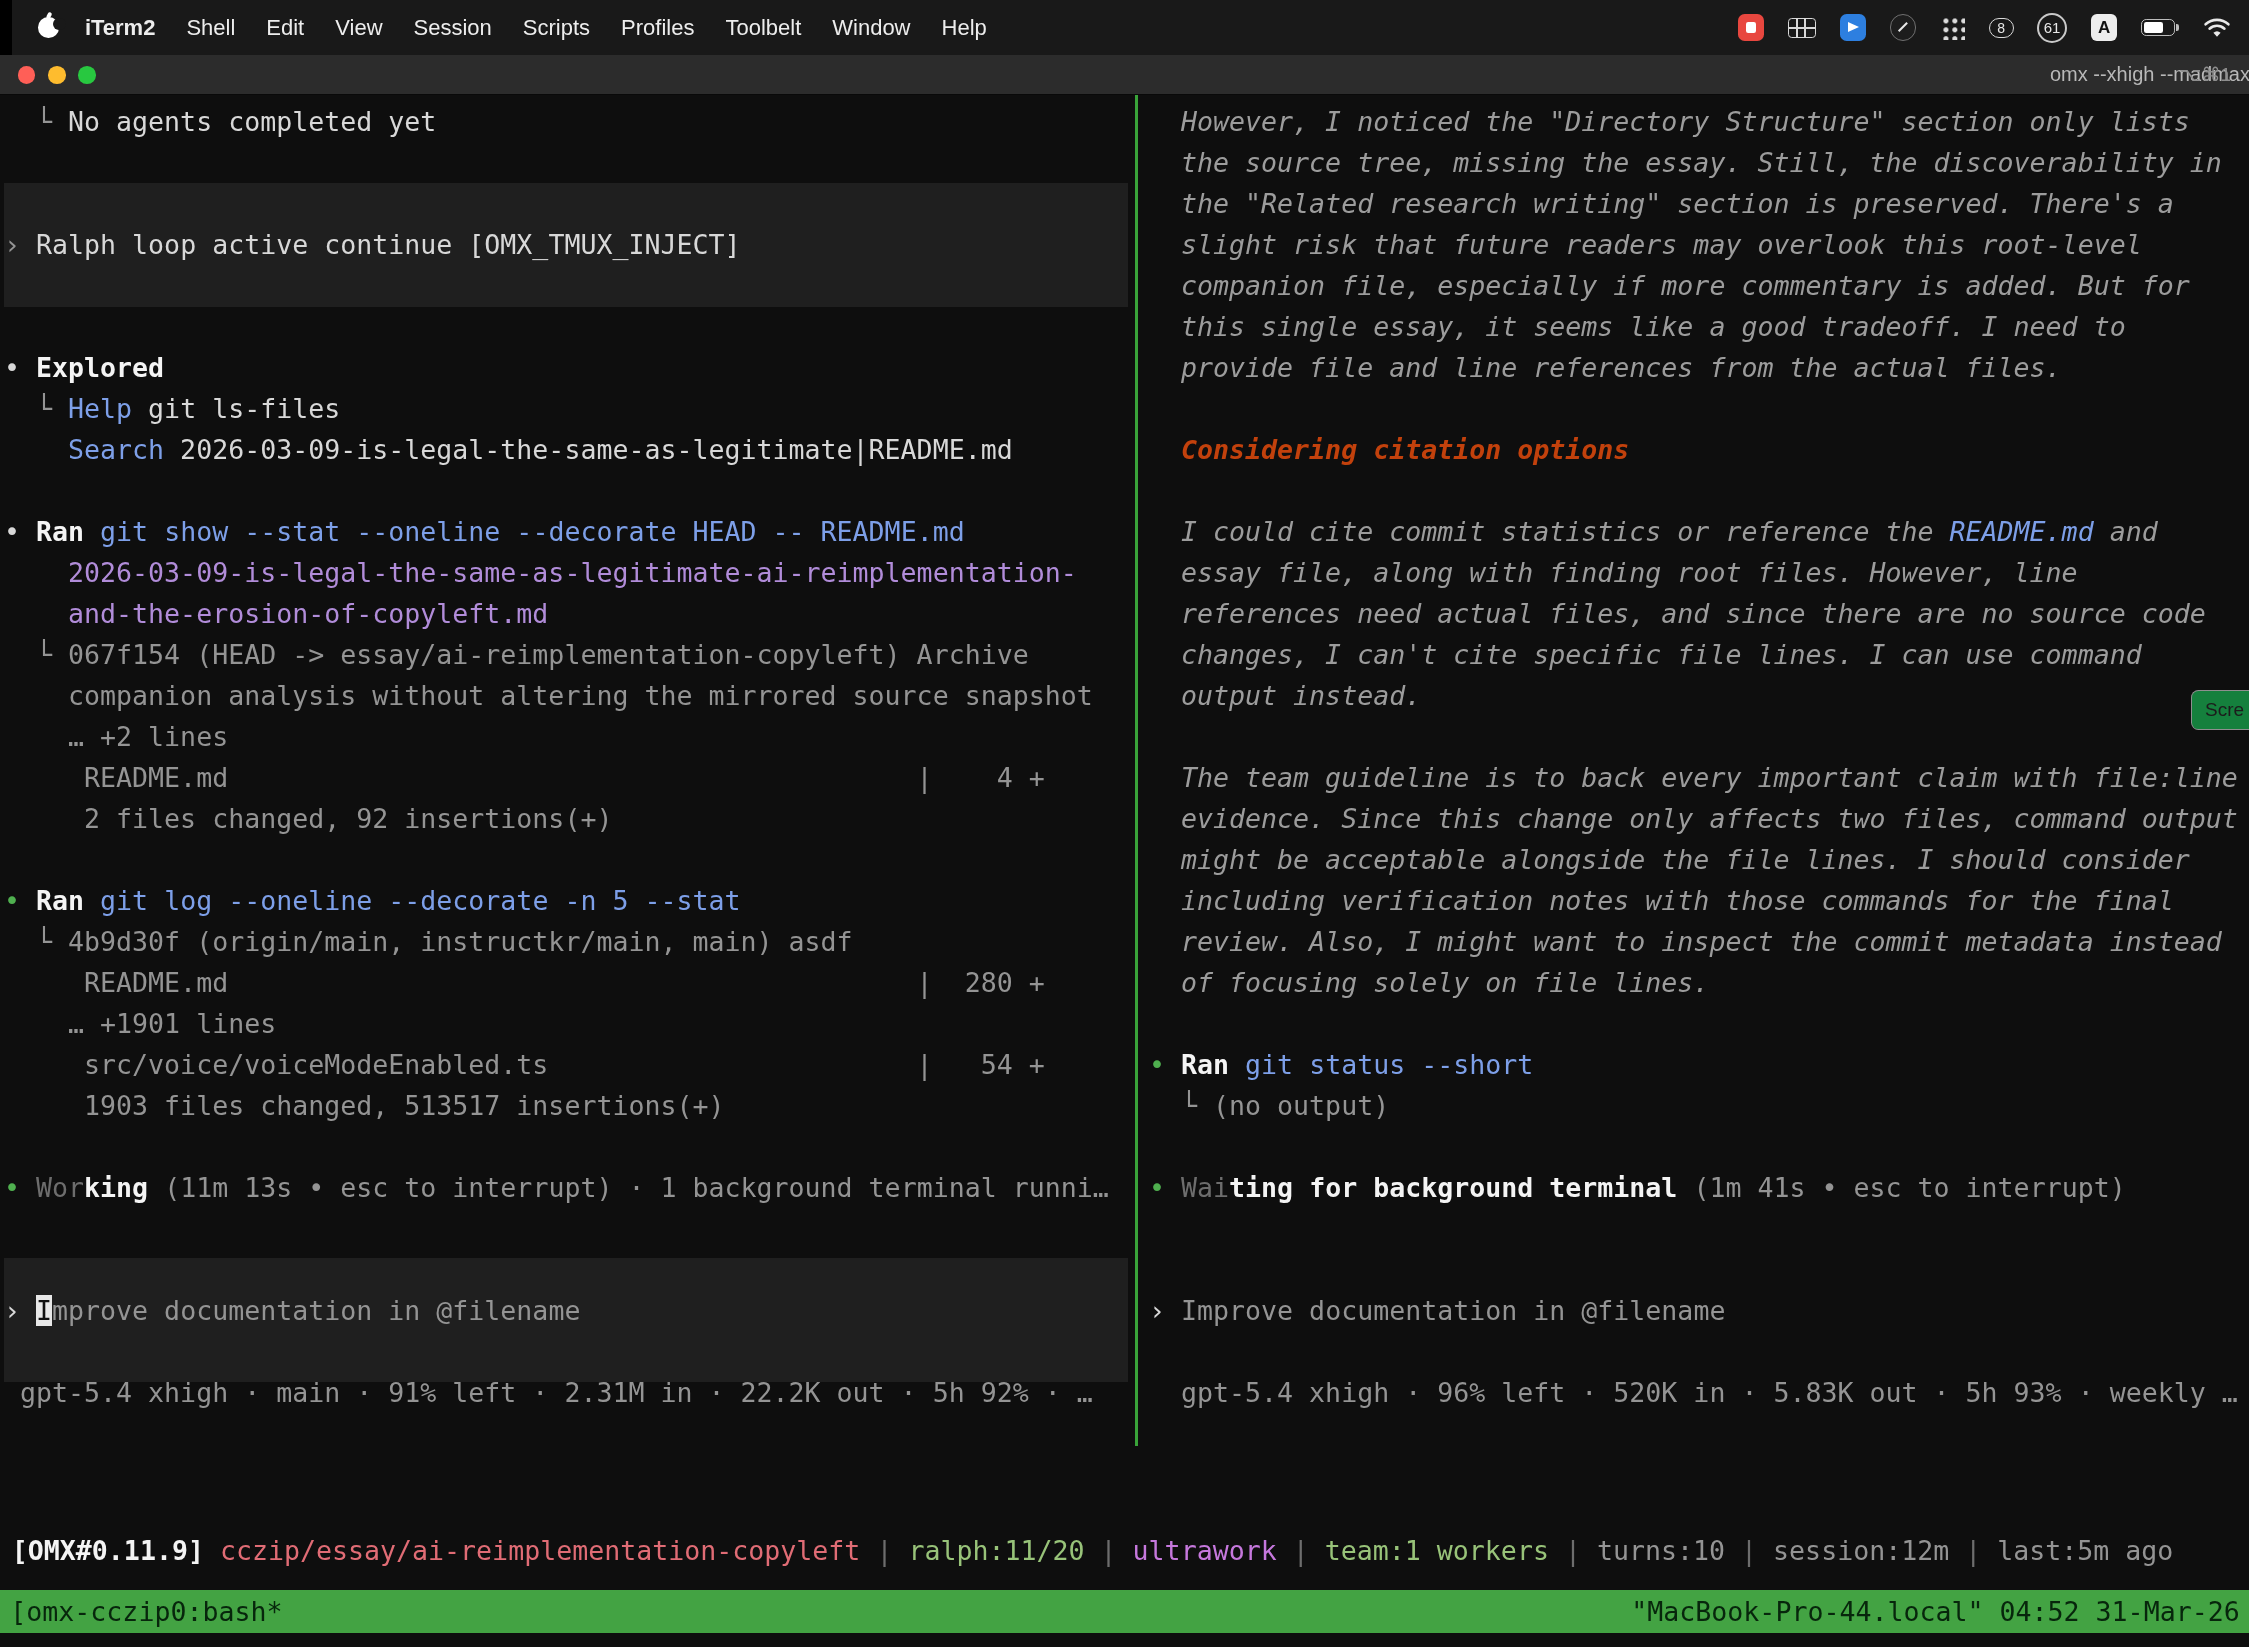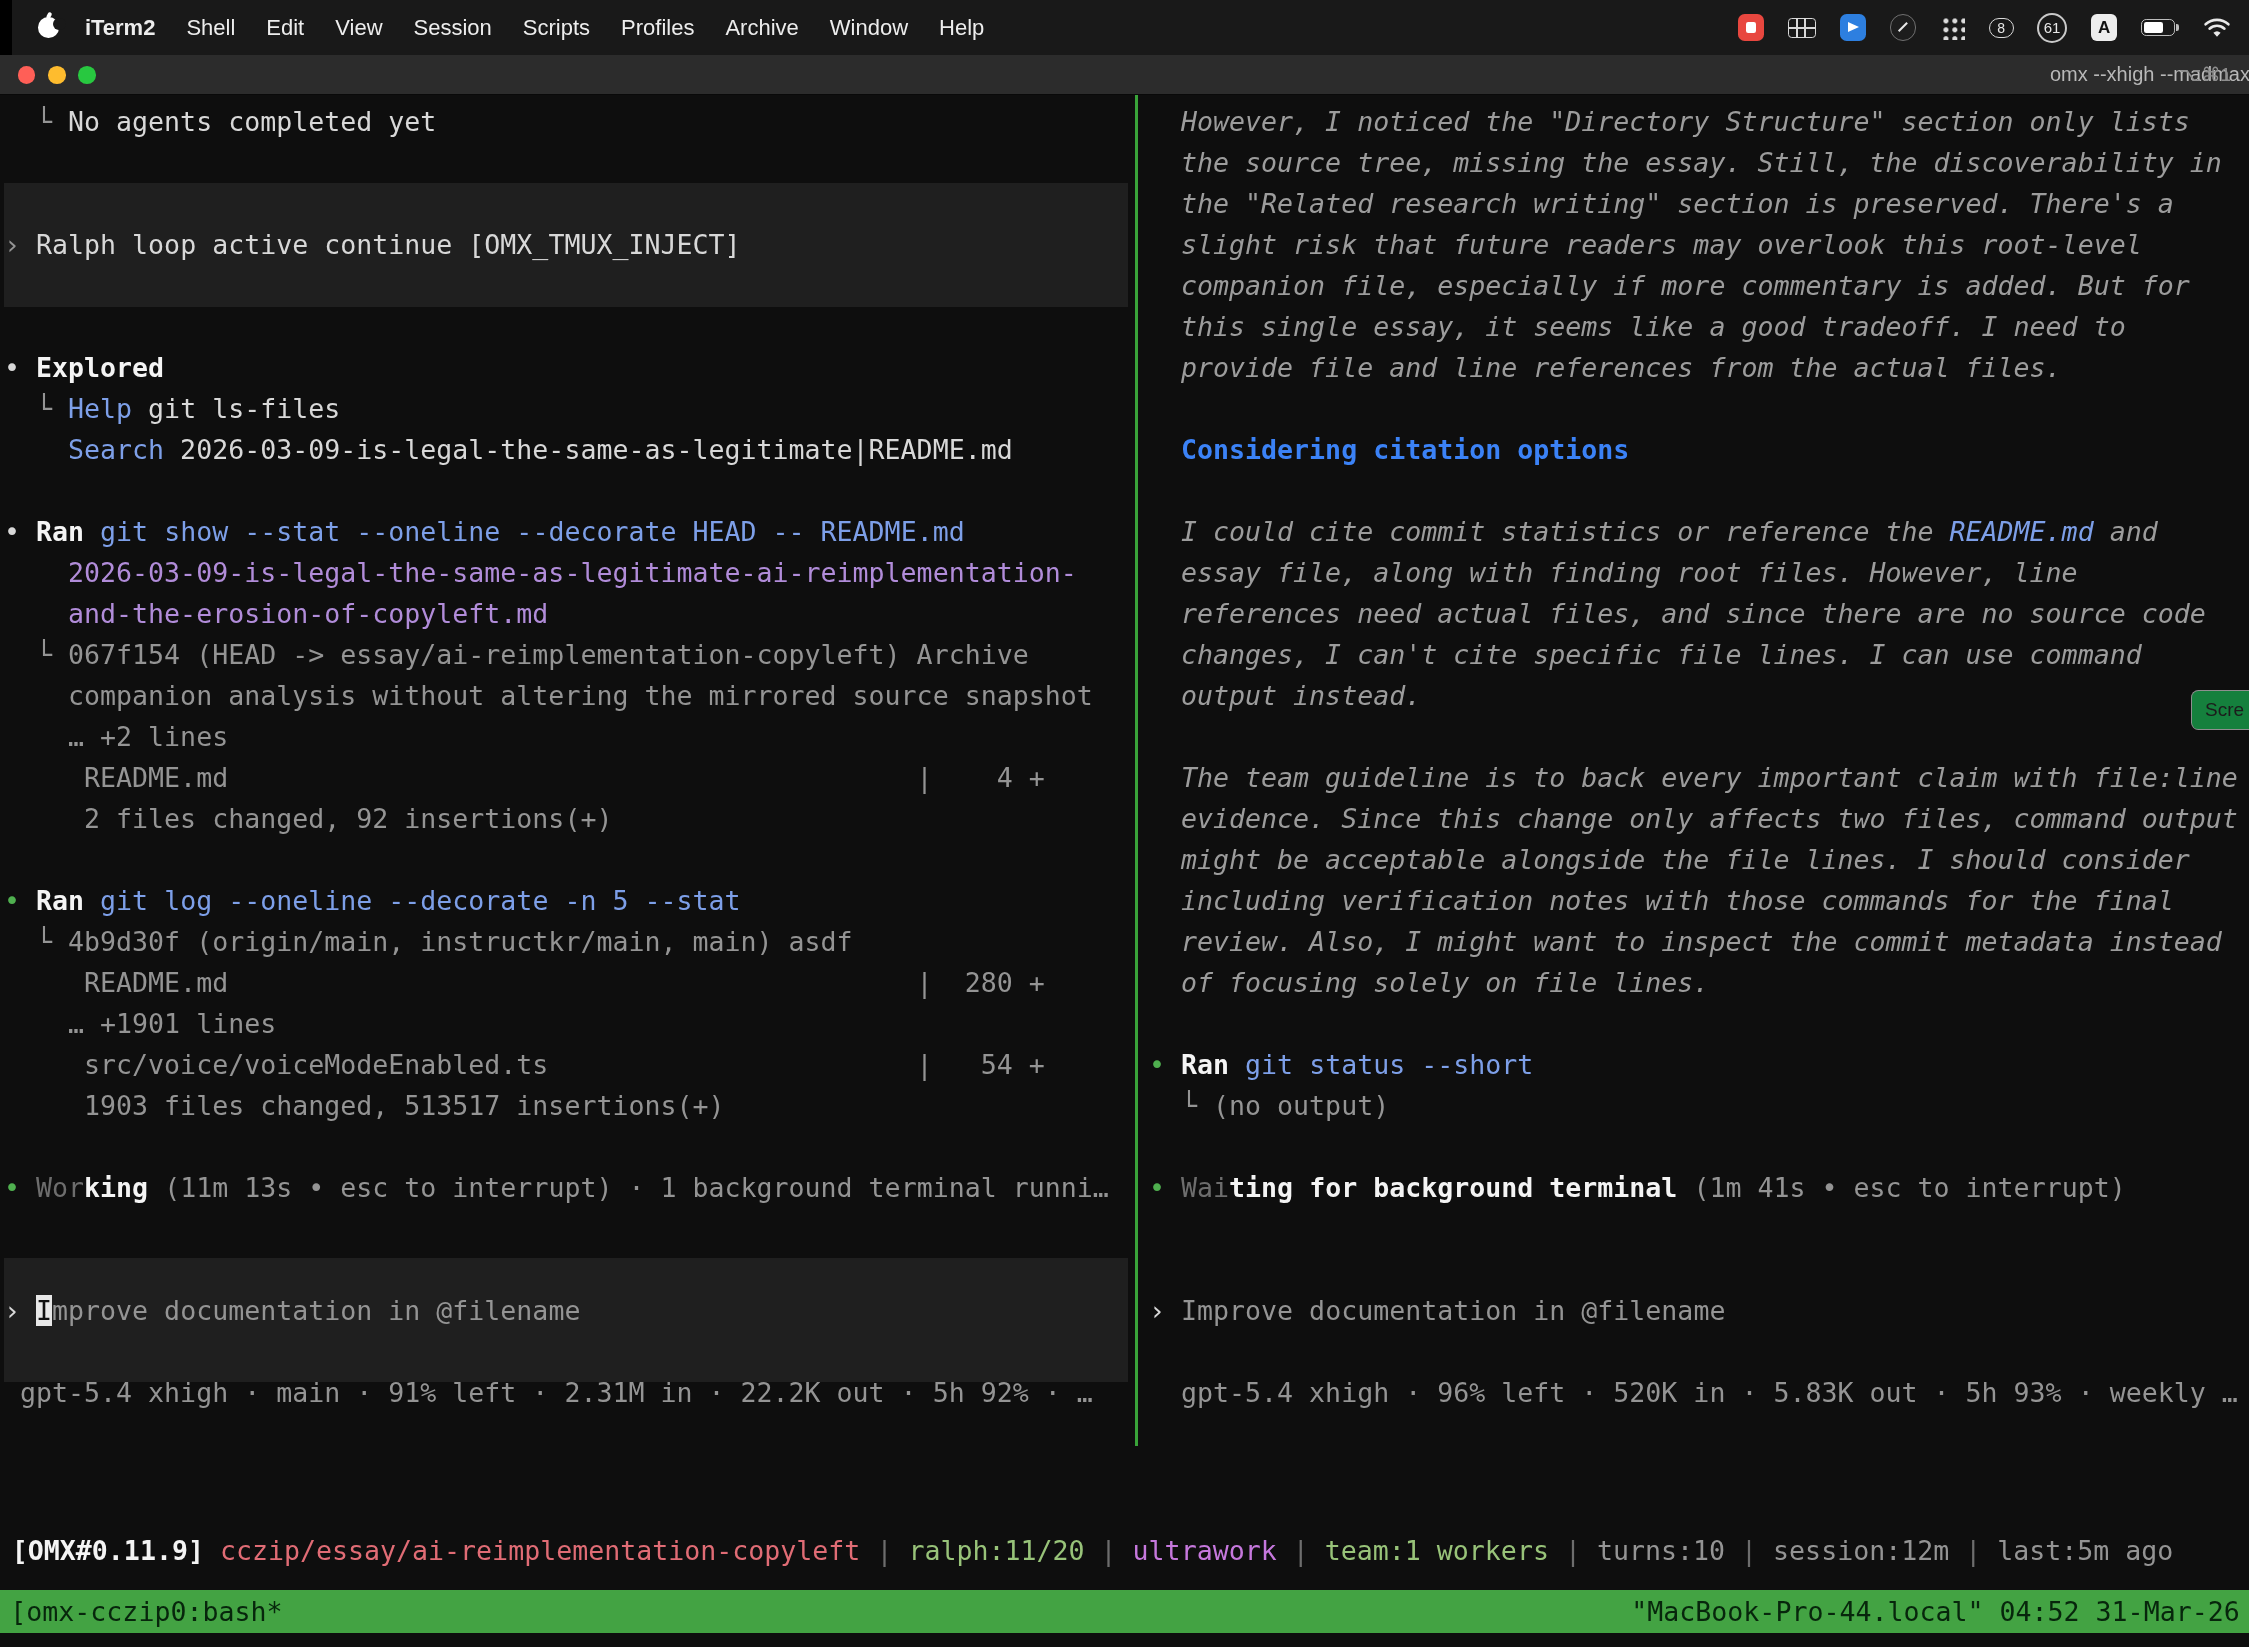--- a/index.html
+++ b/index.html
@@ -54,21 +54,21 @@
 
   .w{color:#d8d8d8}
   .b{color:#f4f4f4;font-weight:bold}
   .g{color:#949494}
   .dim{color:#6d6d6d}
   .blue{color:var(--accent-blue,#7d9fe8)}
   .bluei{color:var(--accent-blue,#7d9fe8);font-style:italic}
   .purple{color:var(--accent-purple,#b18cd9)}
   .grn{color:var(--accent-green,#4fb04f)}
   .gi{color:#9c9c9c;font-style:italic}
-  .bgi{color:#3b82f6;font-weight:bold}
+  .bgi{color:#c2410c;font-style:italic;font-weight:bold}
   .cur{background:#e8e8e8;color:#101010}
   .salmon{color:var(--status-red,#e06c75)}
   .green{color:var(--status-green,#98c379)}
   .magenta{color:var(--status-magenta,#c678dd)}
 
   .omx-line{position:absolute;left:11.8px;top:1436px;height:41px;line-height:41px;white-space:pre}
 
   .screen-tip{position:absolute;top:690px;right:0;height:40px;line-height:38px;background:#15803d;color:#1c1c1c;font-family:"Liberation Sans",sans-serif;font-size:19px;padding:0 5.9px 0 13.3px;border:1.5px solid #8f8f8f;border-right:none;border-radius:7.4px 0 0 7.4px;z-index:6}
 
   .tmuxbar{position:absolute;left:0;right:0;top:1590px;height:43px;background:var(--tmux-green,#43a343);color:#07260c;font-family:"DejaVu Sans Mono",monospace;font-size:26.6px;line-height:43px;display:flex;justify-content:space-between;padding:0 10.3px;white-space:pre;z-index:5}
@@ -78,21 +78,21 @@
 
 <div class="menubar">
   <span class="apple-icon"></span>
   <span class="menu-item app-name">iTerm2</span>
   <span class="menu-item">Shell</span>
   <span class="menu-item">Edit</span>
   <span class="menu-item">View</span>
   <span class="menu-item">Session</span>
   <span class="menu-item">Scripts</span>
   <span class="menu-item">Profiles</span>
-  <span class="menu-item">Archive</span>
+  <span class="menu-item">Toolbelt</span>
   <span class="menu-item">Window</span>
   <span class="menu-item">Help</span>
 
   <span class="mb-status">
     <span class="icon rec-icon"></span>
     <span class="icon grid-icon"></span>
     <span class="icon blueapp-icon"></span>
     <span class="icon darkapp-icon"></span>
     <span class="icon dots-icon"></span>
     <span class="icon key-icon">8</span>

